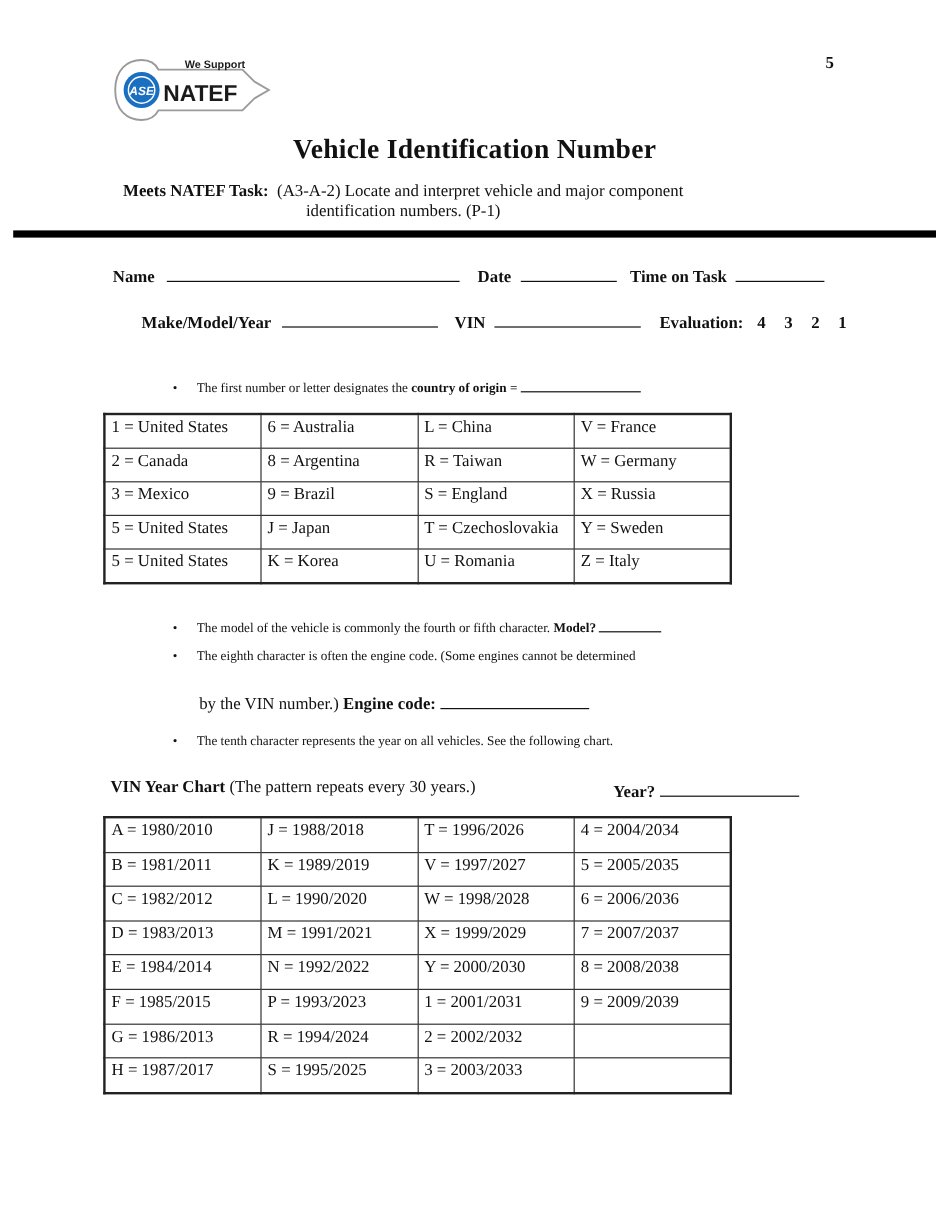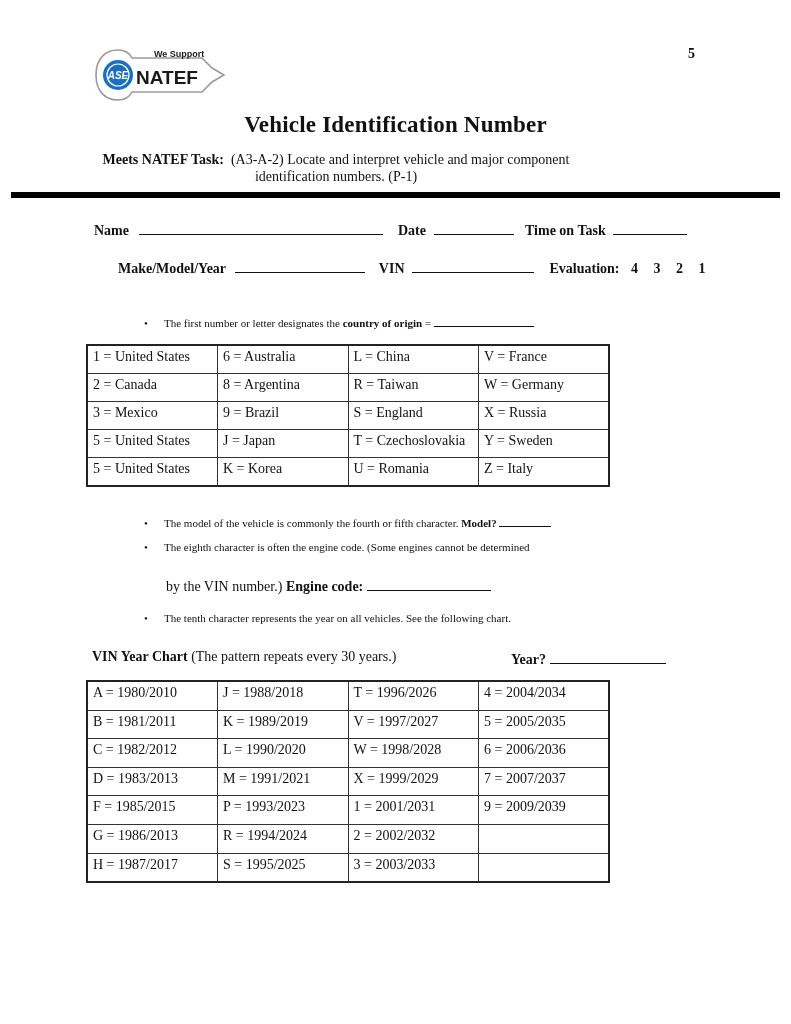--- a/index.html
+++ b/index.html
@@ -164,20 +164,26 @@
         <td>W = 1998/2028</td>
         <td>6 = 2006/2036</td>
       </tr>
       <tr>
         <td>D = 1983/2013</td>
         <td>M = 1991/2021</td>
         <td>X = 1999/2029</td>
         <td>7 = 2007/2037</td>
       </tr>
       <tr>
+        <td>E = 1984/2014</td>
+        <td>N = 1992/2022</td>
+        <td>Y = 2000/2030</td>
+        <td>8 = 2008/2038</td>
+      </tr>
+      <tr>
         <td>F = 1985/2015</td>
         <td>P = 1993/2023</td>
         <td>1 = 2001/2031</td>
         <td>9 = 2009/2039</td>
       </tr>
       <tr>
         <td>G = 1986/2013</td>
         <td>R = 1994/2024</td>
         <td>2 = 2002/2032</td>
         <td></td>

